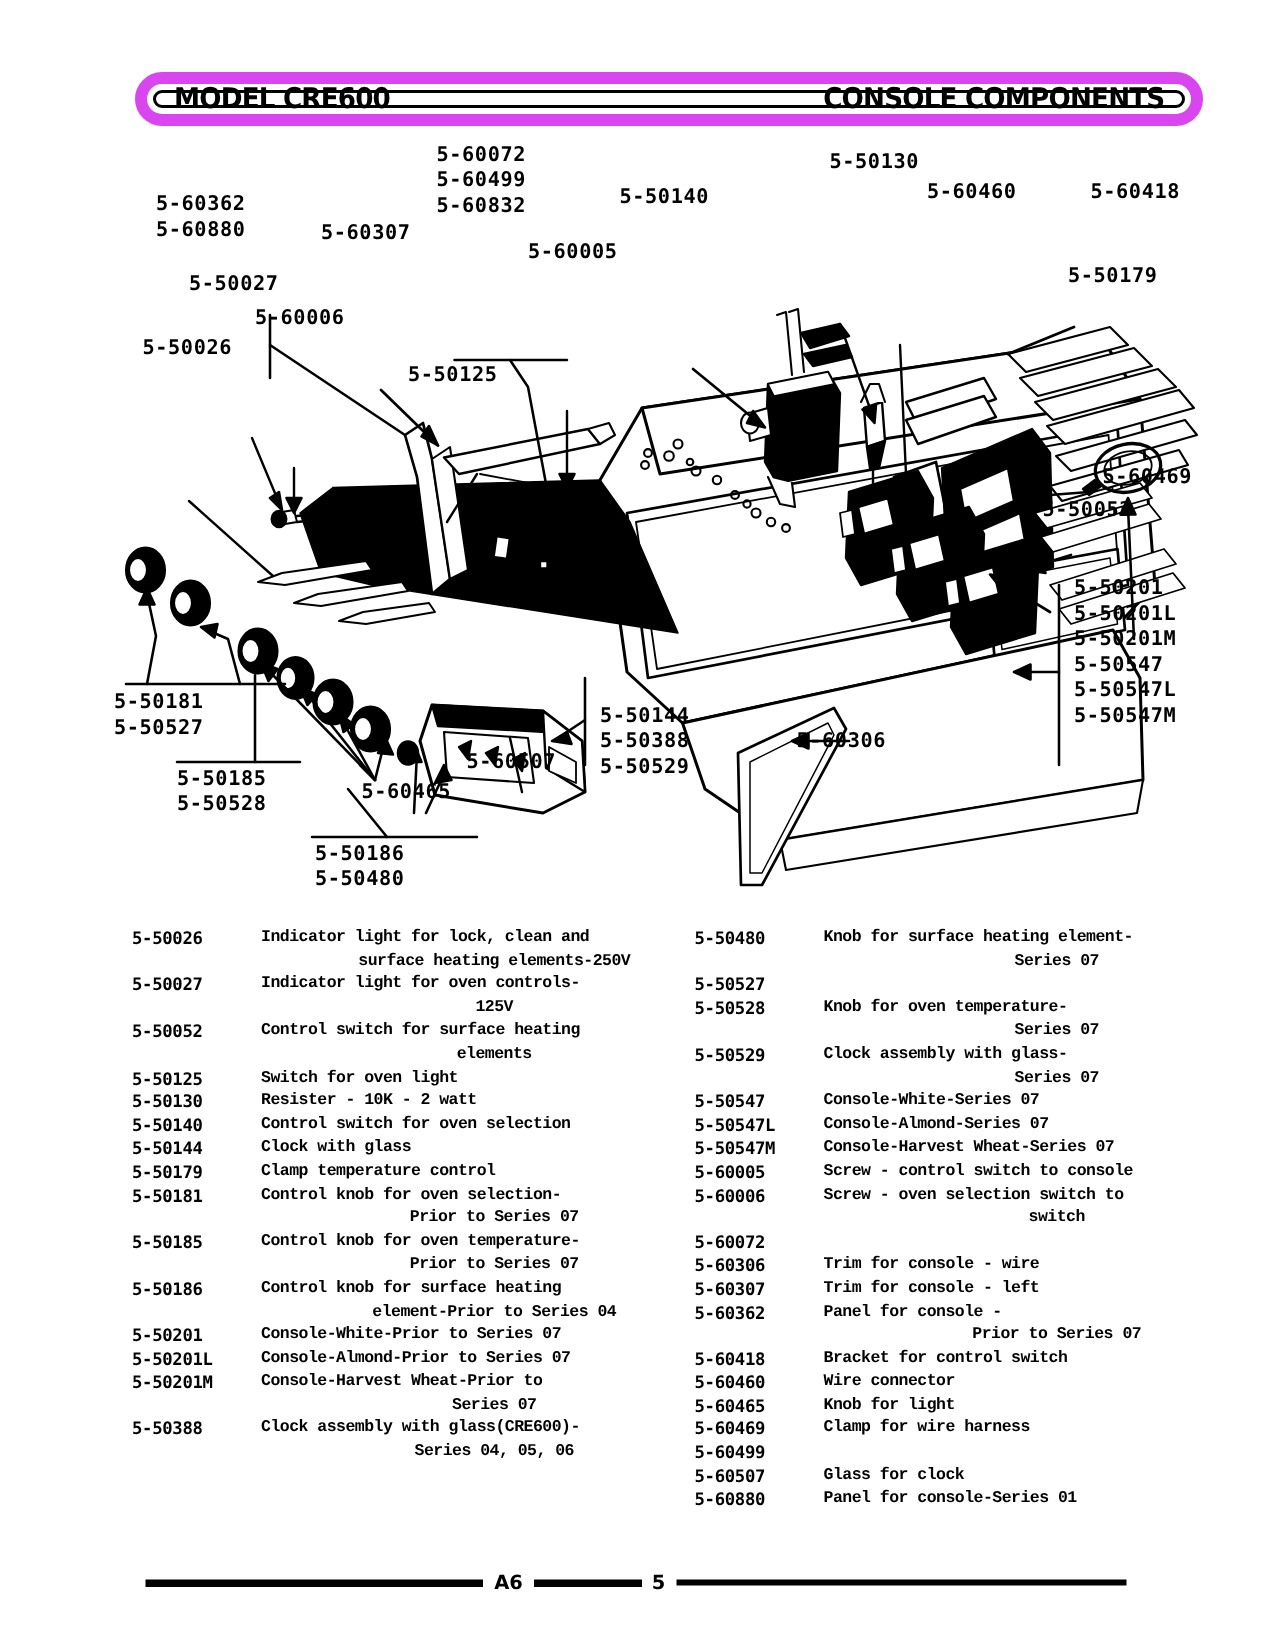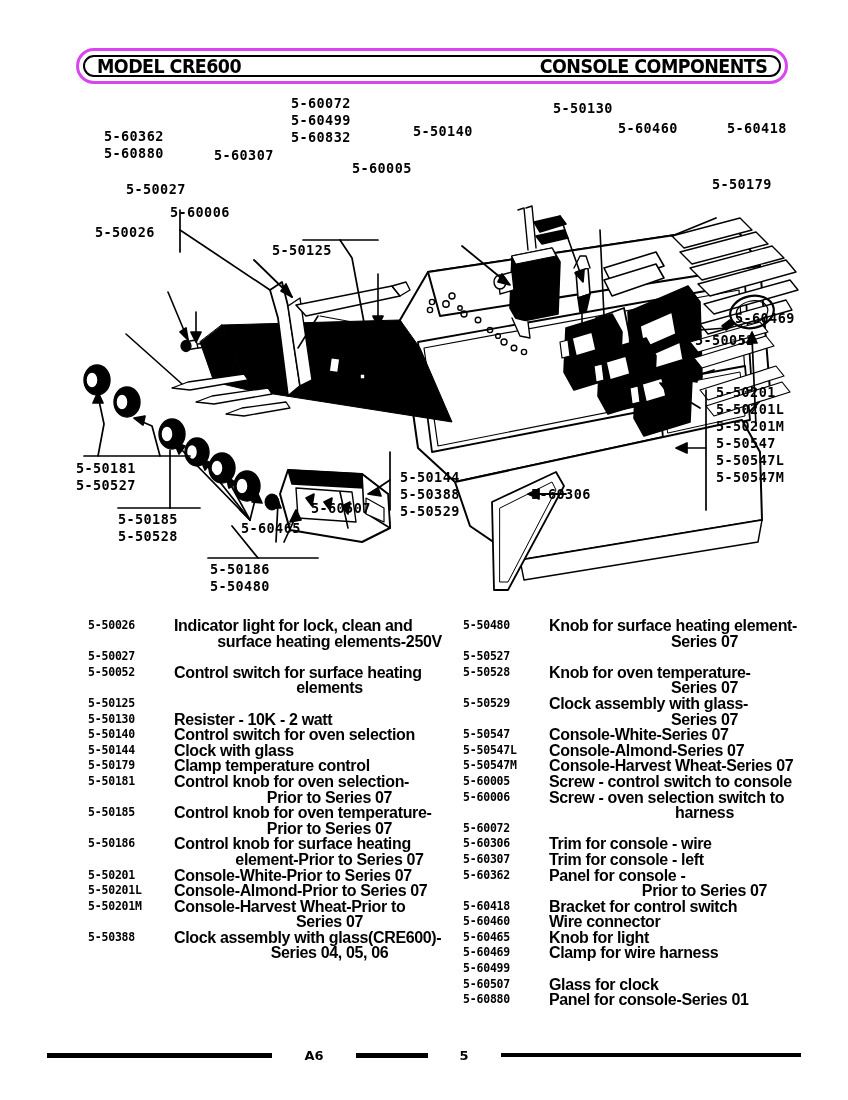--- a/index.html
+++ b/index.html
@@ -12,25 +12,25 @@
     height: 1100px;
     position: relative;
     font-family: "DejaVu Sans Mono", monospace;
     color: #000000;
     overflow: hidden;
   }
 
   
   #header-banner {
     position: absolute;
-    left: 76px;
+    left: 90px;
     top: 48px;
     width: 712px;
     height: 36px;
-    border: 3px solid #d946ef;
+    border: 8px solid #d946ef;
     border-radius: 18px;
     box-sizing: border-box;
   }
   #header-inner {
     position: absolute;
     left: 4px;
     top: 4px;
     right: 4px;
     bottom: 4px;
     border: 2px solid #000;
@@ -101,43 +101,42 @@
     width: 86px;
     font-family: "DejaVu Sans Mono", monospace;
     font-weight: bold;
     font-size: 11.5px;
     line-height: 15.6px;
     letter-spacing: -0.2px;
     white-space: nowrap;
   }
   .pdesc {
     flex: 1 1 auto;
-    font-family: Liberation Sans, sans-serif;
+    font-family: Liberation Mono, monospace;
     font-weight: bold;
-    font-size: 16px;
+    font-size: 11px;
     line-height: 15.6px;
     letter-spacing: -0.35px;
   }
   .pdesc .cont {
     display: block;
     padding-left: 22px;
     text-align: center;
   }
 
   
   #footer {
     position: absolute;
     left: 0;
     top: 1040px;
     width: 848px;
     height: 30px;
     display: flex;
     align-items: center;
     justify-content: center;
-    gap: 25px;
   }
   .frule-long {
     height: 5px;
     background: #000;
     width: 225px;
   }
   .frule-short {
     height: 5px;
     background: #000;
     width: 72px;
@@ -459,27 +458,29 @@
 </div>
 
 <div id="parts-list">
   <div class="col" id="col-left">
       <div class="entry">
         <div class="pnum">5-50026</div>
         <div class="pdesc">Indicator light for lock, clean and<span class="cont">surface heating elements-250V</span></div>
       </div>
       <div class="entry">
         <div class="pnum">5-50027</div>
+        <div class="pdesc">Indicator light for oven controls-<span class="cont">125V</span></div>
       </div>
       <div class="entry">
         <div class="pnum">5-50052</div>
         <div class="pdesc">Control switch for surface heating<span class="cont">elements</span></div>
       </div>
       <div class="entry">
         <div class="pnum">5-50125</div>
+        <div class="pdesc">Switch for oven light</div>
       </div>
       <div class="entry">
         <div class="pnum">5-50130</div>
         <div class="pdesc">Resister - 10K - 2 watt</div>
       </div>
       <div class="entry">
         <div class="pnum">5-50140</div>
         <div class="pdesc">Control switch for oven selection</div>
       </div>
       <div class="entry">
@@ -493,21 +494,21 @@
       <div class="entry">
         <div class="pnum">5-50181</div>
         <div class="pdesc">Control knob for oven selection-<span class="cont">Prior to Series 07</span></div>
       </div>
       <div class="entry">
         <div class="pnum">5-50185</div>
         <div class="pdesc">Control knob for oven temperature-<span class="cont">Prior to Series 07</span></div>
       </div>
       <div class="entry">
         <div class="pnum">5-50186</div>
-        <div class="pdesc">Control knob for surface heating<span class="cont">element-Prior to Series 07</span></div>
+        <div class="pdesc">Control knob for surface heating<span class="cont">element-Prior to Series 04</span></div>
       </div>
       <div class="entry">
         <div class="pnum">5-50201</div>
         <div class="pdesc">Console-White-Prior to Series 07</div>
       </div>
       <div class="entry">
         <div class="pnum">5-50201L</div>
         <div class="pdesc">Console-Almond-Prior to Series 07</div>
       </div>
       <div class="entry">
@@ -546,21 +547,21 @@
       <div class="entry">
         <div class="pnum">5-50547M</div>
         <div class="pdesc">Console-Harvest Wheat-Series 07</div>
       </div>
       <div class="entry">
         <div class="pnum">5-60005</div>
         <div class="pdesc">Screw - control switch to console</div>
       </div>
       <div class="entry">
         <div class="pnum">5-60006</div>
-        <div class="pdesc">Screw - oven selection switch to<span class="cont">harness</span></div>
+        <div class="pdesc">Screw - oven selection switch to<span class="cont">switch</span></div>
       </div>
       <div class="entry">
         <div class="pnum">5-60072</div>
       </div>
       <div class="entry">
         <div class="pnum">5-60306</div>
         <div class="pdesc">Trim for console - wire</div>
       </div>
       <div class="entry">
         <div class="pnum">5-60307</div>

